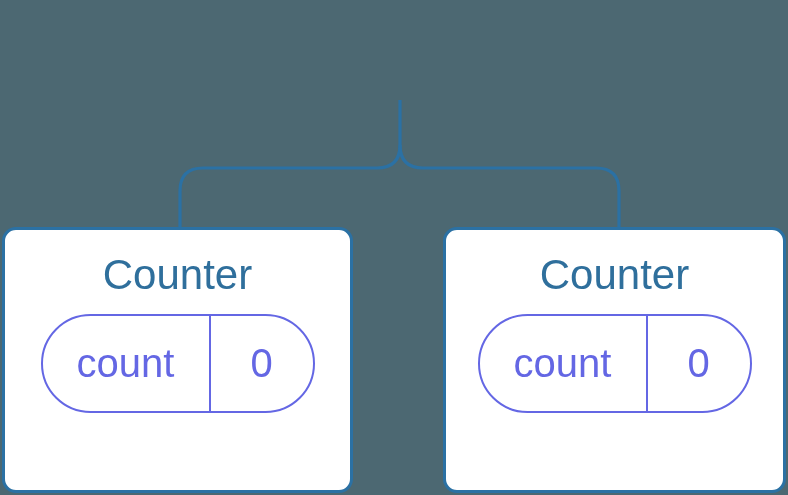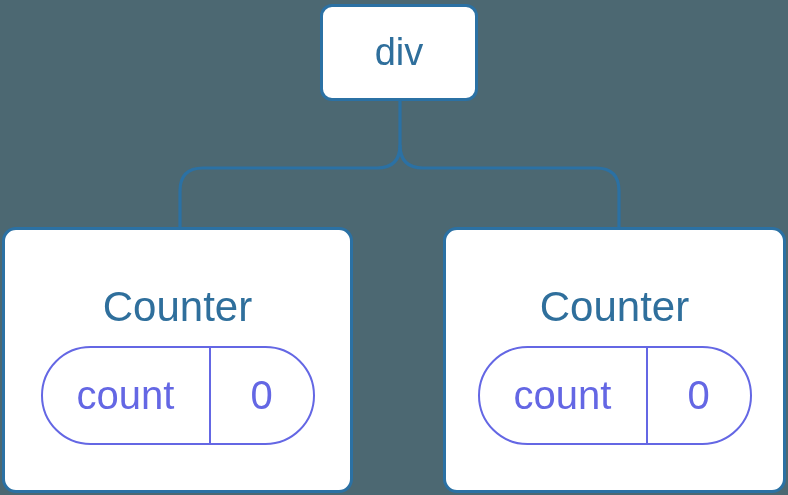--- a/index.html
+++ b/index.html
@@ -60,21 +60,21 @@
     border: 3px solid var(--line);
     border-radius: 14px;
     display: flex;
     flex-direction: column;
     align-items: center;
   }
   .card-left  { left: 2px;   width: 351px; }
   .card-right { left: 443px; width: 343px; }
 
   .card-title {
-    margin-top: 52px;
+    margin-top: 20px;
     font-size: 42px;
     font-weight: 500;
     line-height: 1.2;
     color: var(--node-text);
   }
 
   .pill {
     margin-top: 14px;
     width: 274px;
     height: 99px;
@@ -99,23 +99,20 @@
     display: flex;
     align-items: center;
     justify-content: center;
   }
 </style>
 </head>
 <body>
 
 <div class="stage">
 
-  <div class="root-node">
-    <span>div</span>
-  </div>
 
   <svg class="connectors" viewBox="0 0 788 495" aria-hidden="true">
     <path d="M 400 100 L 400 145 Q 400 168 377 168 L 203 168 Q 180 168 180 191 L 180 228"></path>
     <path d="M 400 145 Q 400 168 423 168 L 596 168 Q 619 168 619 191 L 619 228"></path>
   </svg>
 
   <div class="card card-left">
     <div class="card-title">Counter</div>
     <div class="pill">
       <span class="pill-key">count</span>

